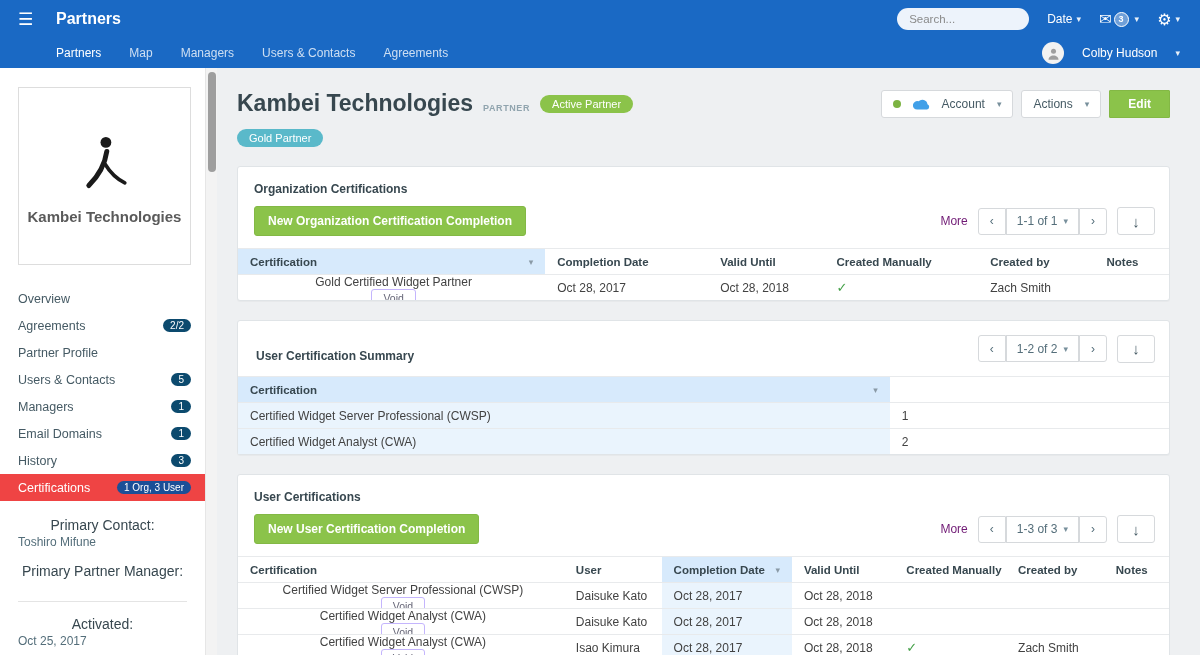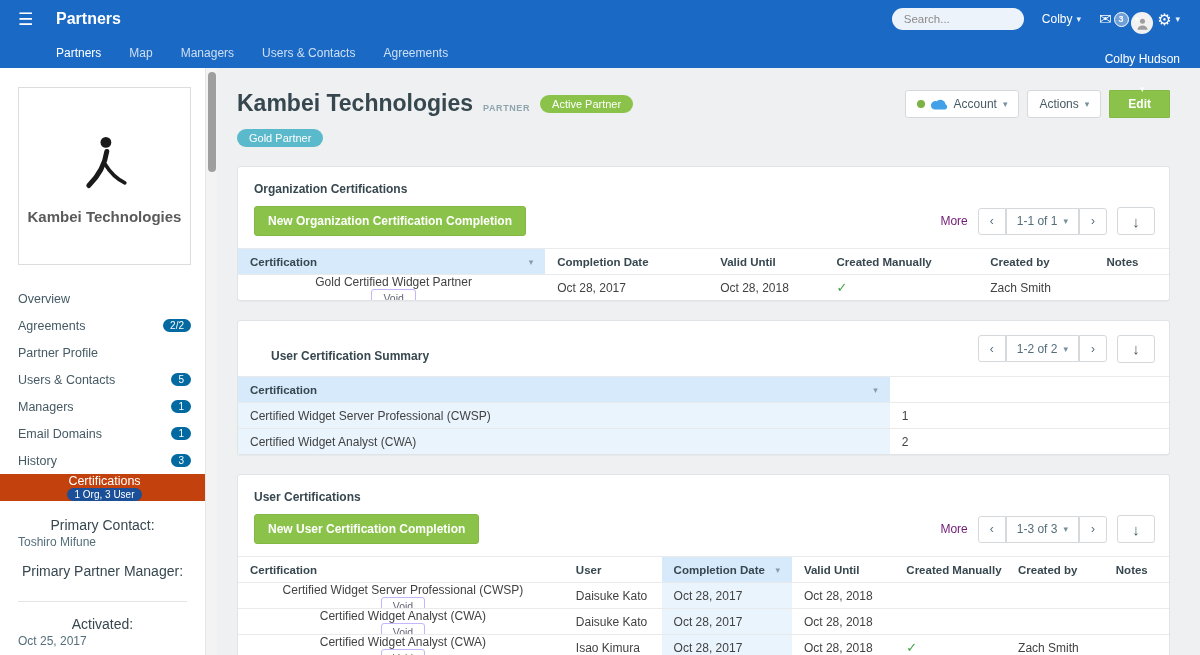--- a/index.html
+++ b/index.html
@@ -18,67 +18,67 @@
   .tb-link { font-size:12px; display:flex; align-items:center; gap:4px; cursor:pointer; }
   .caret { font-size:9px; opacity:.9; }
   .mail { position:relative; font-size:15px; display:flex; align-items:center; gap:6px; cursor:pointer; }
   .mail-badge { display:inline-flex; align-items:center; justify-content:center; min-width:15px; height:15px;
     border-radius:8px; background:#6f9fd8; border:1px solid #fff; font-size:9px; font-weight:bold; margin-left:-4px; }
   .gear { font-size:16px; display:flex; align-items:center; gap:4px; cursor:pointer; }
   .tb-row2 { display:flex; align-items:center; height:30px; padding:0 20px 0 56px; }
   .tb-nav { display:flex; gap:28px; }
   .tb-nav span { font-size:12px; color:rgba(255,255,255,.78); cursor:pointer; }
   .tb-nav span.active { color:#fff; }
-  .user { margin-left:auto; display:flex; align-items:center; gap:18px; font-size:12px; cursor:pointer;flex-direction:column; }
+  .user { margin-left:auto; display:flex; align-items:center; gap:18px; font-size:12px; cursor:pointer; }
   .avatar { width:22px; height:22px; border-radius:50%; background:#f2f2f2; display:flex; align-items:center; justify-content:center; overflow:hidden; }
 
   
   .sidebar { position:absolute; left:0; top:68px; width:205px; bottom:0; background:#fff; }
   .logo-box { margin:19px 14px 0 18px; height:178px; border:1px solid #ddd; background:#fff;
     display:flex; flex-direction:column; align-items:center; justify-content:center; gap:8px; }
   .logo-text { font-size:15px; font-weight:bold; color:#5a5a5a; }
   .side-menu { margin-top:20px; }
   .side-item { display:flex; align-items:center; justify-content:space-between; height:27px;
     padding:0 14px 0 18px; font-size:12.5px; color:#455a64; cursor:pointer; }
-  .side-item .badge { background:#0369a1; color:#fff; font-size:10px; padding:1px 7px; border-radius:9px; }
+  .side-item .badge { background:#0c4a6e; color:#fff; font-size:10px; padding:1px 7px; border-radius:9px; }
   .side-item .badge:empty { display:none; }
-  .side-item.active { background:#c2410c; color:#fff;flex-direction:column; }
+  .side-item.active { background:#ef4444; color:#fff; }
   .side-item.active .badge { background:#1b4f97; }
   .side-info { padding:16px 18px 0; }
   .info-label { font-size:14px; font-weight:normal; color:#37474f; margin-bottom:2px;text-align:center; }
   .info-value { font-size:12px; color:#546e7a; margin-bottom:14px; }
   .side-divider { border:none; border-top:1px solid #e4e4e4; margin:22px 0 14px; }
 
   
   .vscroll { position:absolute; left:205px; top:68px; width:12px; bottom:0; background:#f3f3f3; border-left:1px solid #e6e6e6; }
   .vthumb { position:absolute; left:2px; top:4px; width:8px; height:100px; border-radius:4px; background:#9e9e9e; }
 
   
   .main { position:absolute; left:217px; top:68px; right:0; bottom:0; background:#eef0f2; padding:22px 30px 0 20px; overflow:hidden; }
   .page-head { display:flex; align-items:flex-start; justify-content:space-between; }
   .ph-left { display:flex; align-items:center; gap:10px; }
   .page-title { font-size:23px; font-weight:bold; color:#37474f; }
   .type-label { font-size:9px; font-weight:bold; letter-spacing:.6px; color:#90a4ae; margin-top:8px; }
   .pill { display:inline-block; font-size:11px; color:#fff; padding:3px 12px; border-radius:12px; }
   .pill-green { background:#8bc34a; }
   .pill-teal { background:#5ab9ca; margin-top:12px; }
   .ph-right { display:flex; align-items:center; gap:8px; }
-  .btn-white { display:flex; align-items:center; gap:6px; height:28px; padding:0 11px; background:#fff;
+  .btn-white { display:flex; align-items:center; gap:12px; height:28px; padding:0 11px; background:#fff;
     border:1px solid #d6d9dc; border-radius:3px; font-size:12px; color:#455a64; cursor:pointer;
     font-family:inherit; }
   .btn-green { height:28px; padding:0 18px; background:#8bc34a; border:1px solid #83b845; border-radius:1px;
     font-size:12px; font-weight:bold; color:#fff; cursor:pointer; font-family:inherit; }
   .dot { width:8px; height:8px; border-radius:50%; background:#7cb342; }
   .btn-caret { font-size:9px; color:#78909c; }
 
   
   .card { background:#fff; border:1px solid #e0e4e7; border-radius:3px; margin-top:19px; box-shadow:0 1px 1px rgba(0,0,0,.03); }
   .card-title { font-size:12px; font-weight:bold; color:#37474f; padding:15px 16px 0; }
   .card-bar { display:flex; align-items:center; justify-content:space-between; padding:10px 14px 12px 16px; }
-  .card-bar.title-bar { padding:13px 14px 13px 17px; }
+  .card-bar.title-bar { padding:13px 14px 13px 2px; }
   .btn-action { background:#8bc34a; border:1px solid #83b845; border-radius:3px; color:#fff; font-weight:bold;
     font-size:12px; padding:7px 13px; cursor:pointer; font-family:inherit; }
   .pager-wrap { display:flex; align-items:center; gap:10px; }
   .more { font-size:12px; color:#701a75; cursor:pointer; }
   .pager { display:flex; }
   .pager button { height:27px; background:#fff; border:1px solid #d6d9dc; font-size:12px; color:#546e7a;
     cursor:pointer; font-family:inherit; display:flex; align-items:center; }
   .pg-prev { border-radius:3px 0 0 3px; padding:0 11px; font-size:13px; }
   .pg-next { border-radius:0 3px 3px 0; padding:0 11px; font-size:13px; border-left:none; }
   .pg-mid { border-left:none; padding:0 10px; gap:6px; }
@@ -105,21 +105,21 @@
 </head>
 <body>
 
 <header class="topbar">
   <div class="tb-row1">
     <span class="hamburger">☰</span>
     <span class="app-title">Partners</span>
     <div class="tb-right1">
       <input class="search" placeholder="Search..." style="">
       <span class="tb-link">
-        <span>Colby</span>
+        <span>Date</span>
         <span class="caret">▾</span>
       </span>
       <span class="mail">
         <span>✉</span>
         <span class="mail-badge">3</span>
         <span class="caret">▾</span>
       </span>
       <span class="gear">
         <span>⚙</span>
         <span class="caret">▾</span>

